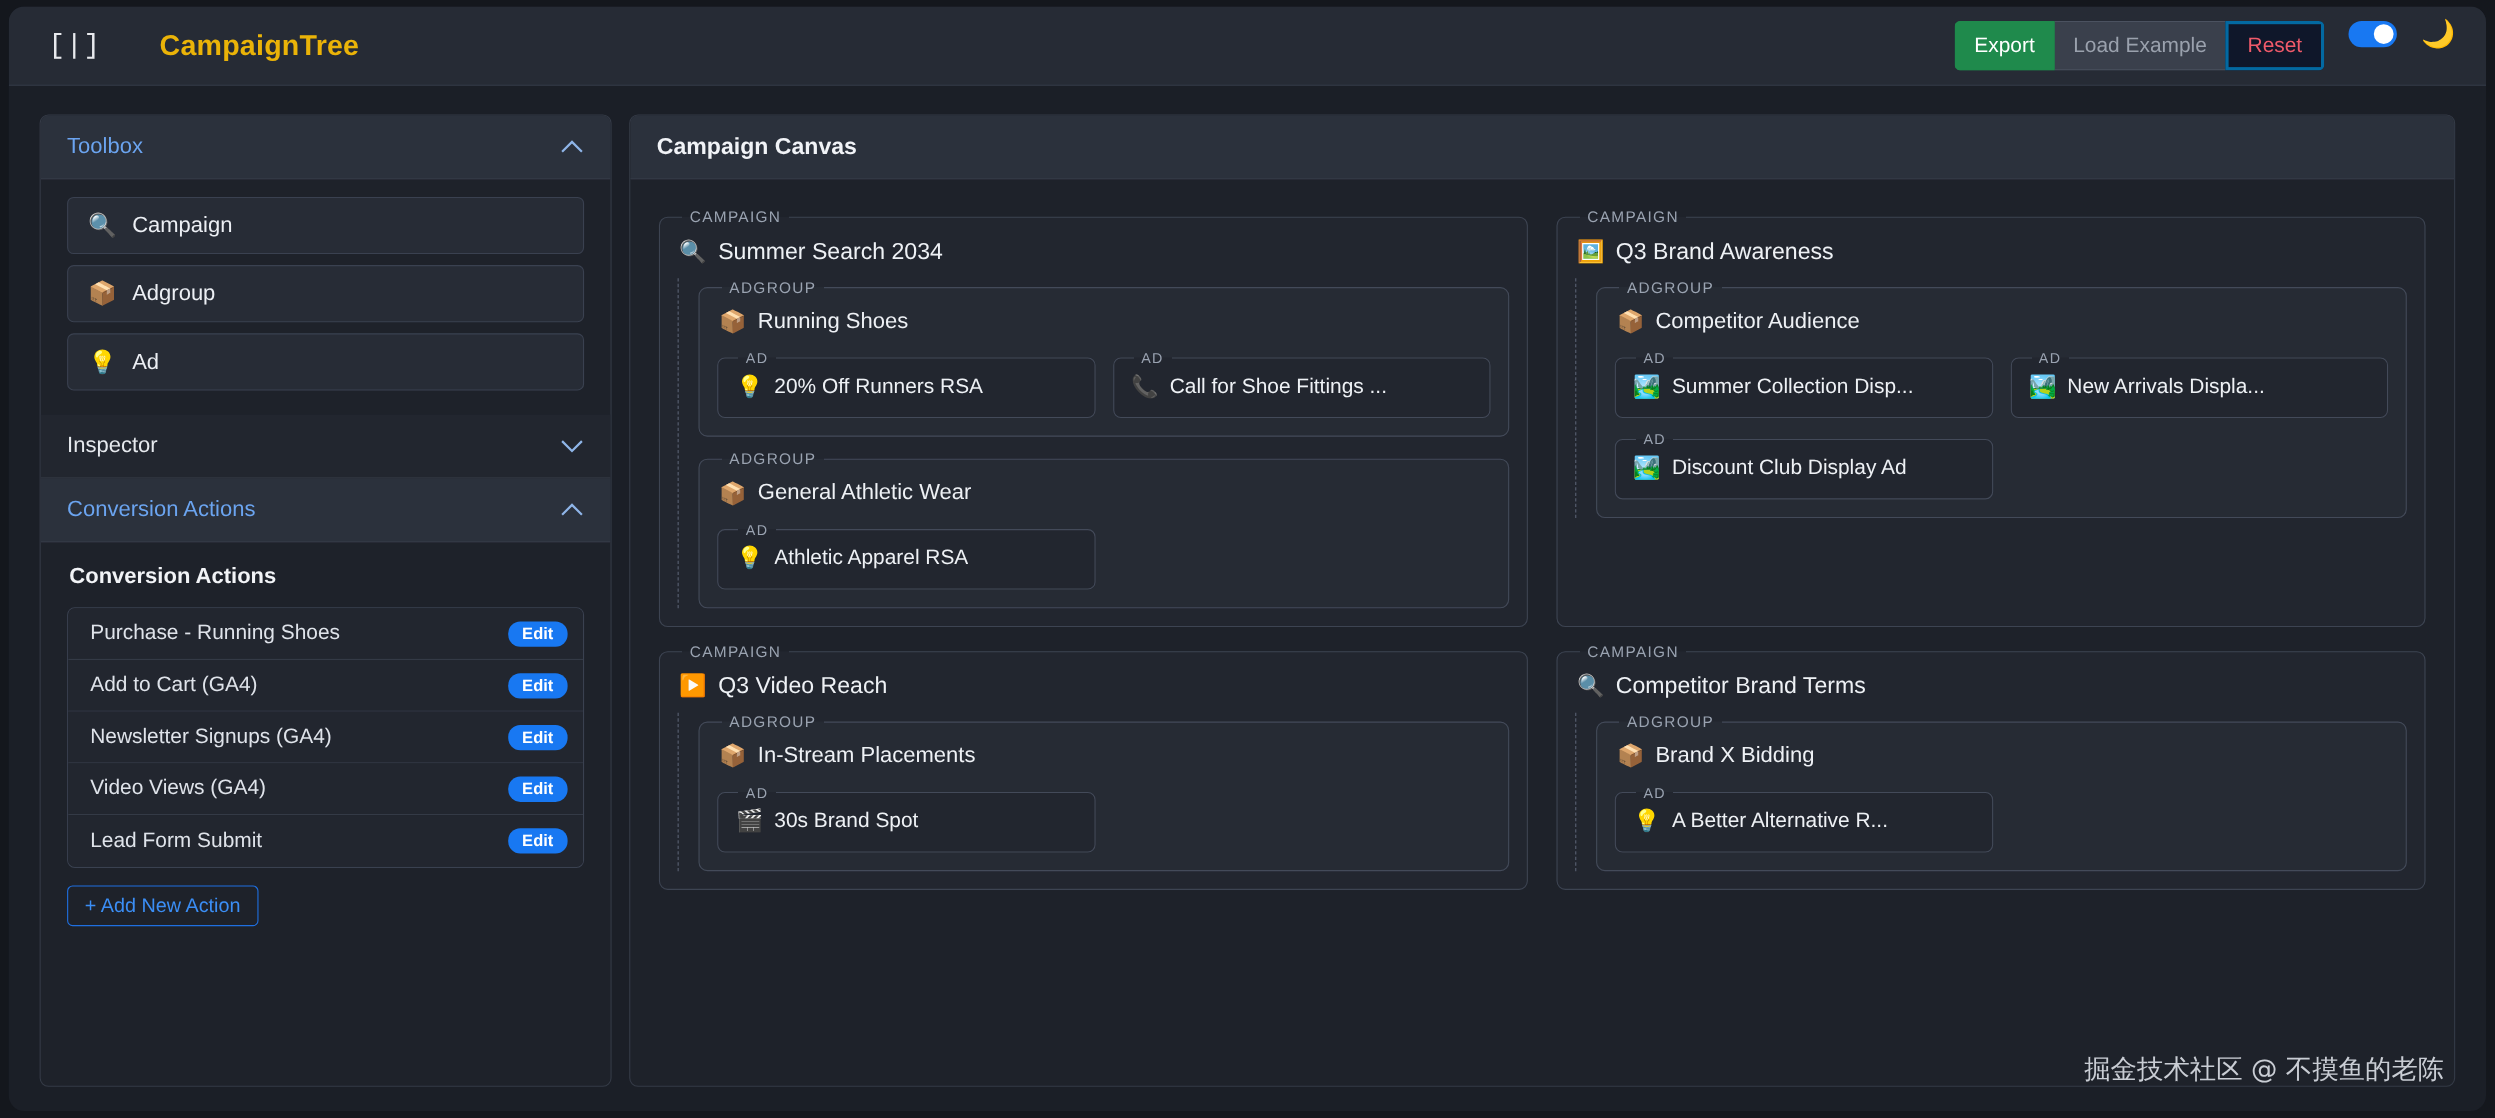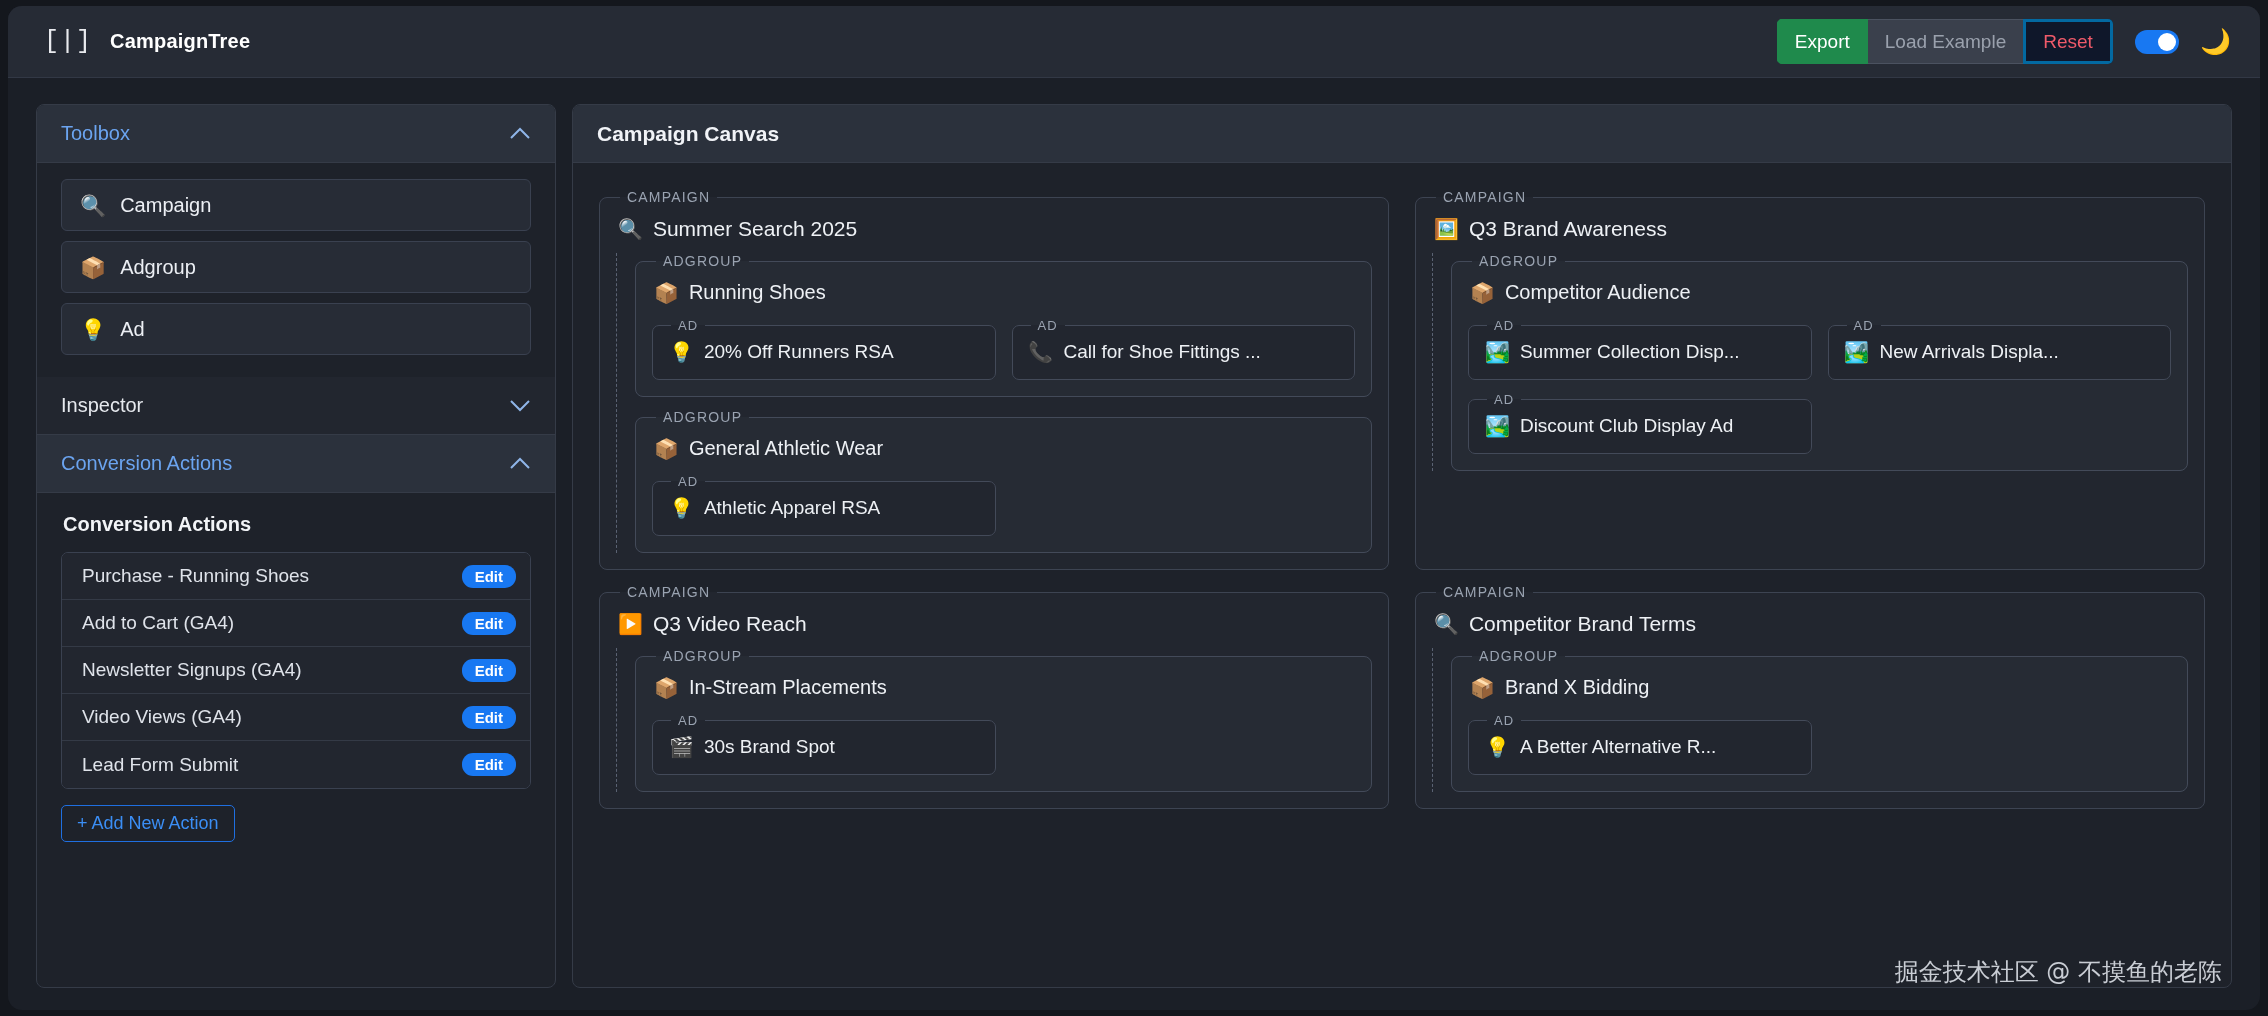--- a/index.html
+++ b/index.html
@@ -24,22 +24,22 @@
     background: #262b35;
     border-bottom: 1px solid #323845;
     display: flex; align-items: center;
     padding: 0 28px 0 36px;
   }
   .brand { display: flex; align-items: center; gap: 18px; }
   .brand-mark {
     font-size: 25px; color: #e8eaee; letter-spacing: 1px;
     font-family: "Liberation Mono", monospace;
   }
-  .brand-title { font-size: 20px; font-weight: bold; color: #ffffff; letter-spacing: .2px; }
-  .topbar-right { margin-left: auto; display: flex; align-items: center; gap: 22px; }
+  .brand-title { font-size: 26px; font-weight: bold; color: #eab308; letter-spacing: .2px; margin-left: 35px; }
+  .topbar-right { margin-left: auto; display: flex; gap: 22px; }
   .btn-group { display: flex; align-items: stretch; border-radius: 5px; overflow: hidden; }
   .btn {
     font-size: 19px; padding: 9px 17px; line-height: 1.15;
     border: 1px solid transparent; cursor: pointer; white-space: nowrap;
   }
   .btn-export { background: #1f8a4c; color: #ffffff; border-color: #1f8a4c; }
   .btn-load   { background: #3a404c; color: #9aa1ad; border-color: #4b5260; border-left: none; border-right: none;}
   .btn-reset  { background: #0f172a; color: #ef5a6a; border: 3px solid #0369a1; }
   .toggle {
     width: 44px; height: 24px; border-radius: 12px; background: #1878f2;
@@ -267,21 +267,21 @@
 
     <div class="canvas-panel">
       <div class="canvas-head">
         <span class="canvas-head-title">Campaign Canvas</span>
       </div>
       <div class="canvas-area" id="canvas-area">
           <fieldset class="campaign-card">
             <legend>CAMPAIGN</legend>
             <div class="node-title">
               <span class="node-emoji">🔍</span>
-              <span class="node-text">Summer Search 2025</span>
+              <span class="node-text">Summer Search 2034</span>
             </div>
             <div class="campaign-children">
               <fieldset class="adgroup-card">
                 <legend>ADGROUP</legend>
                 <div class="node-title">
                   <span class="node-emoji">📦</span>
                   <span class="node-text">Running Shoes</span>
                 </div>
                 <div class="ads-grid">
                   <fieldset class="ad-card">

